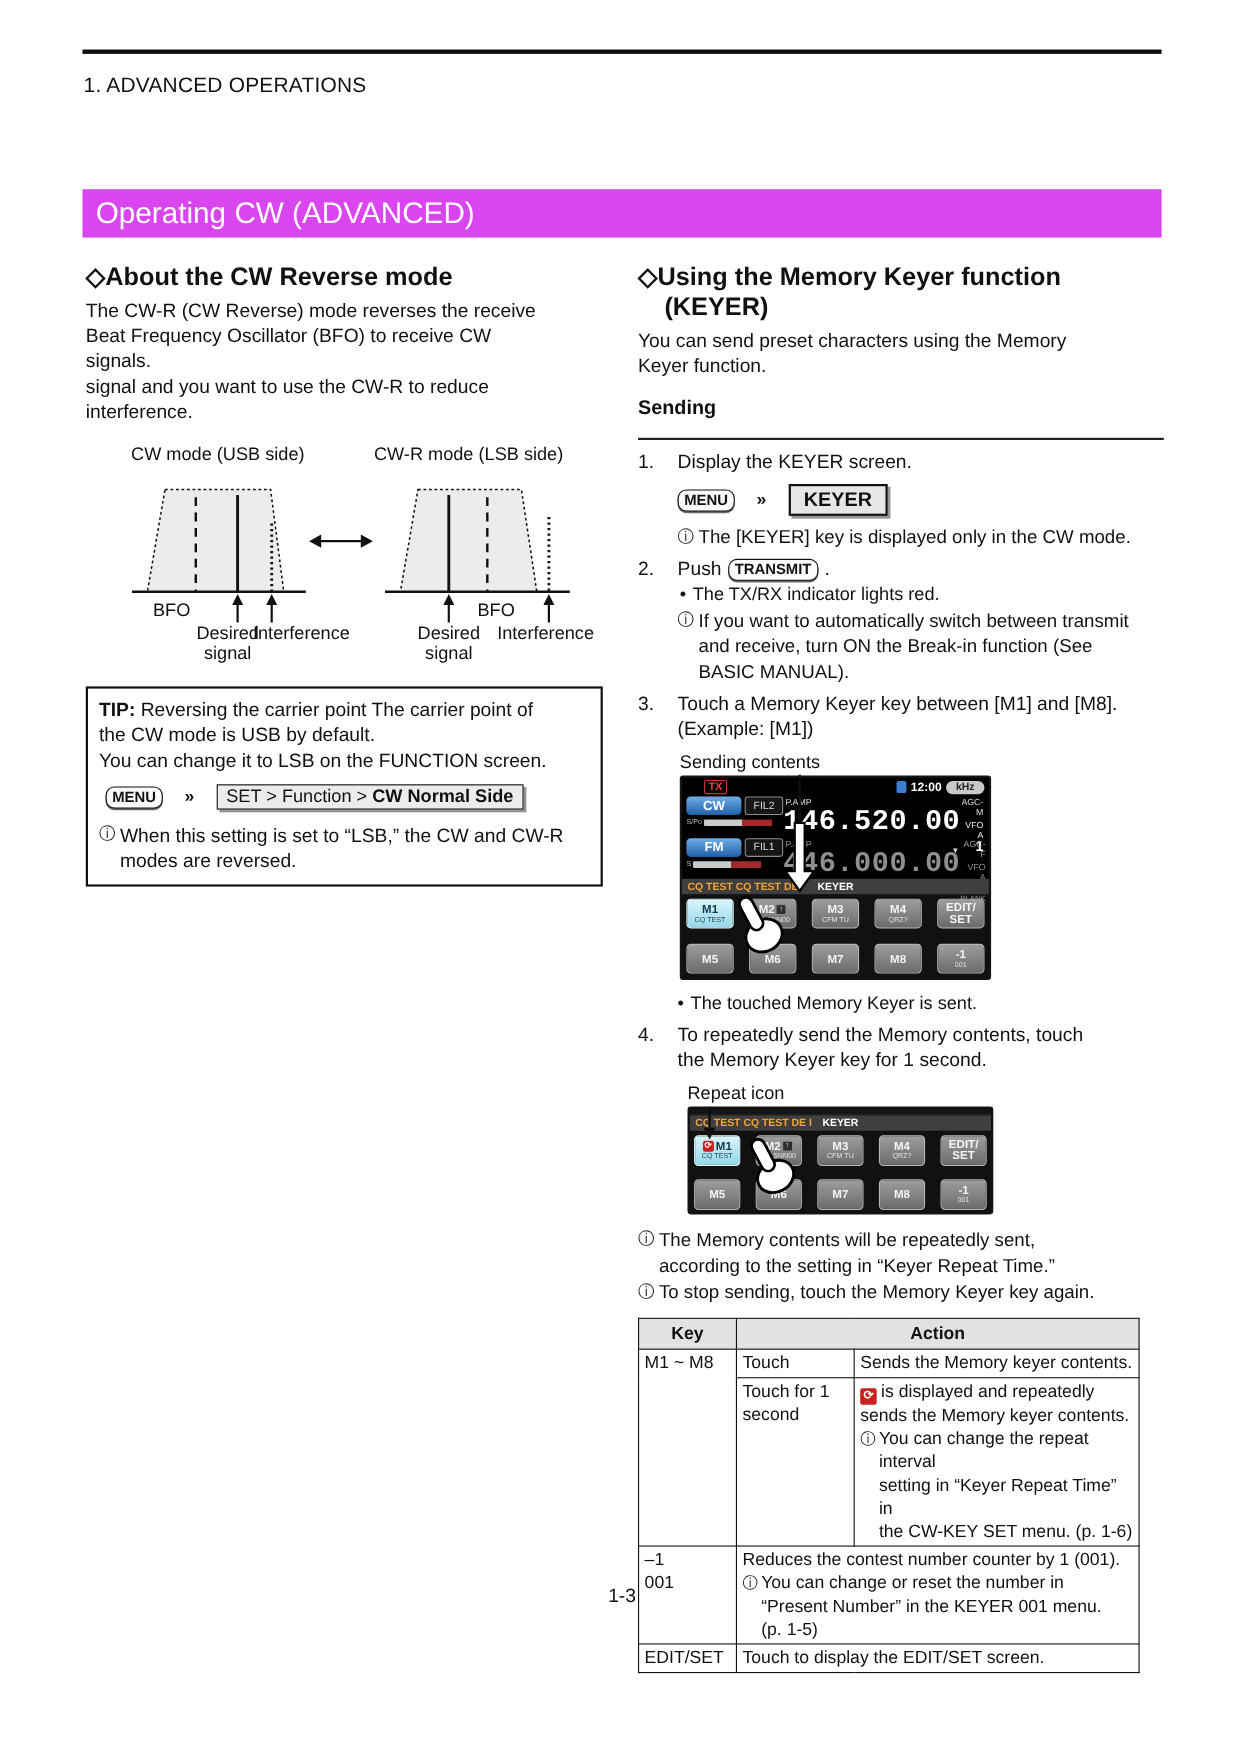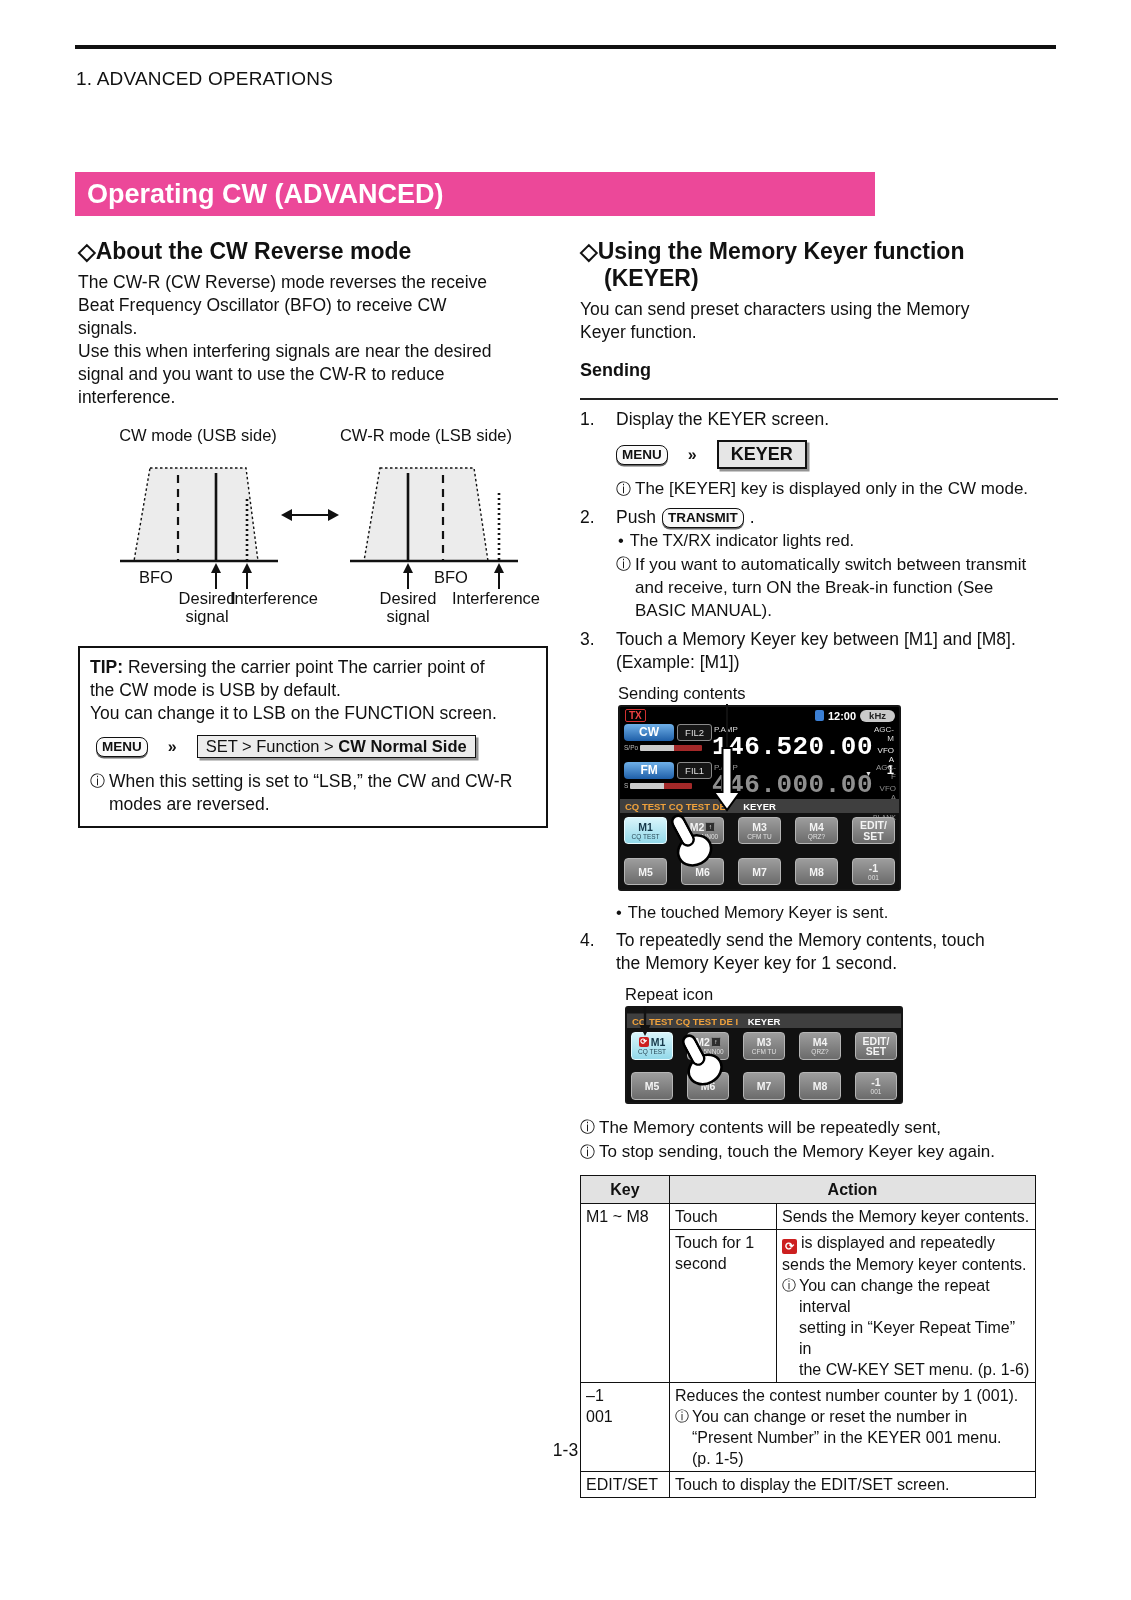--- a/index.html
+++ b/index.html
@@ -1,21 +1,21 @@
 <!DOCTYPE html>
 <html><head>
 <meta charset="utf-8">
 <style>
   html,body{margin:0;padding:0;background:#fff;}
   .page{position:relative;width:1131px;height:1600px;background:#fff;
         font-family:"Liberation Sans",sans-serif;color:#111;overflow:hidden;}
   .toprule{position:absolute;left:75px;top:45px;width:981px;height:3.5px;background:#111;}
   .chapter{position:absolute;left:76px;top:68px;font-size:19px;letter-spacing:.2px;}
-  .banner{position:absolute;left:75px;top:172px;width:800px;height:44px;background:#ec4899;
-          color:#fff;font-size:27px;font-weight:bold;line-height:44px;padding-left:12px;box-sizing:border-box;}
+  .banner{position:absolute;left:75px;top:172px;width:981px;height:44px;background:#d946ef;
+          color:#fff;font-size:27px;font-weight:normal;line-height:44px;padding-left:12px;box-sizing:border-box;}
   .col{position:absolute;top:238px;}
   .col-left{left:78px;width:470px;}
   .col-right{left:580px;width:478px;}
   h2.sec{font-size:23px;font-weight:bold;margin:0 0 6px 0;line-height:1.18;}
   h2.sec .ind{padding-left:24px;display:block;}
   .tline{font-size:17.5px;line-height:23px;}
   
   .diagram{margin-top:14px;}
   .diagram text{font-size:16.5px;fill:#111;font-family:"Liberation Sans",sans-serif;}
   
@@ -37,21 +37,21 @@
            padding-bottom:17px;margin:16px 0 8px 0;}
   .step{display:flex;margin-top:6px;}
   .step .num{flex:0 0 36px;font-size:17.5px;line-height:23px;}
   .step .body{flex:1;}
   .bullet{display:flex;gap:6px;font-size:16.5px;line-height:22px;margin-left:2px;}
   .caption{font-size:16.5px;margin:10px 0 2px 2px;}
   
   .shotwrap{position:relative;margin-left:38px;margin-top:8px;width:285px;}
   .rscreen{position:relative;width:283px;background:#000;border:2px solid #151515;
            box-sizing:border-box;border-radius:3px;overflow:hidden;}
-  .rs-top{height:15px;display:flex;align-items:center;padding:1px 4px 0 5px;gap:4px;}
+  .rs-top{height:15px;display:flex;align-items:center;padding:1px 4px 0 20px;gap:4px;}
   .txbadge{color:#e84040;border:1.5px solid #d03030;font-size:10px;font-weight:bold;
            line-height:11px;padding:0 3px;border-radius:2px;}
   .rs-top .sp{flex:1;}
   .sdicon{width:9px;height:11px;background:#3b7fd4;border-radius:2px 2px 2px 2px;}
   .clock{color:#fff;font-size:11px;font-weight:bold;}
   .khz{background:#c9c9c9;color:#222;font-size:9.5px;font-weight:bold;border-radius:7px;
        padding:0 9px;line-height:12px;}
   .band{height:38px;display:flex;padding:1px 4px 0 4px;box-sizing:border-box;}
   .band .lcol{width:88px;display:flex;flex-direction:column;gap:1px;}
   .brow{display:flex;gap:3px;align-items:center;}
@@ -113,21 +113,20 @@
   <div class="toprule"></div>
   <div class="chapter">1. ADVANCED OPERATIONS</div>
   <div class="banner">Operating CW (ADVANCED)</div>
 
   <div class="col col-left">
     <h2 class="sec">◇About the CW Reverse mode</h2>
     <div>
       <div class="tline">The CW-R (CW Reverse) mode reverses the receive</div>
       <div class="tline">Beat Frequency Oscillator (BFO) to receive CW</div>
       <div class="tline">signals.</div>
-      <div class="tline">Use this when interfering signals are near the desired</div>
       <div class="tline">signal and you want to use the CW-R to reduce</div>
       <div class="tline">interference.</div>
     </div>
 
     <svg class="diagram" width="470" height="205" viewBox="0 0 470 205">
       <text x="120" y="18" text-anchor="middle">CW mode (USB side)</text>
       <text x="348" y="18" text-anchor="middle">CW-R mode (LSB side)</text>
 
       <polygon points="72,45 168,45 180,138 56,138" fill="#ececec" stroke="#111" stroke-width="1.4" stroke-dasharray="2.5,2.5"></polygon>
       <line x1="100" y1="52" x2="100" y2="138" stroke="#111" stroke-width="2.2" stroke-dasharray="8,6"></line>
@@ -432,20 +431,21 @@
           <rect x="27" y="0" width="12" height="31" rx="6" fill="#fff" stroke="#000" stroke-width="2.6"></rect>
           <rect x="28.3" y="3" width="9.4" height="27" rx="4.7" fill="#fff" stroke="none"></rect>
         </g>
       </svg>
     </div>
 
     <div class="note" style="margin-top:12px;">
       <span class="im">ⓘ</span>
       <span>
         <span class="tline" style="display:block;font-size:17px;">The Memory contents will be repeatedly sent,</span>
+        <span class="tline" style="display:block;font-size:17px;">according to the setting in “Keyer Repeat Time.”</span>
       </span>
     </div>
     <div class="note">
       <span class="im">ⓘ</span>
       <span>To stop sending, touch the Memory Keyer key again.</span>
     </div>
 
     <table class="acttab">
       <tbody>
           <tr>

